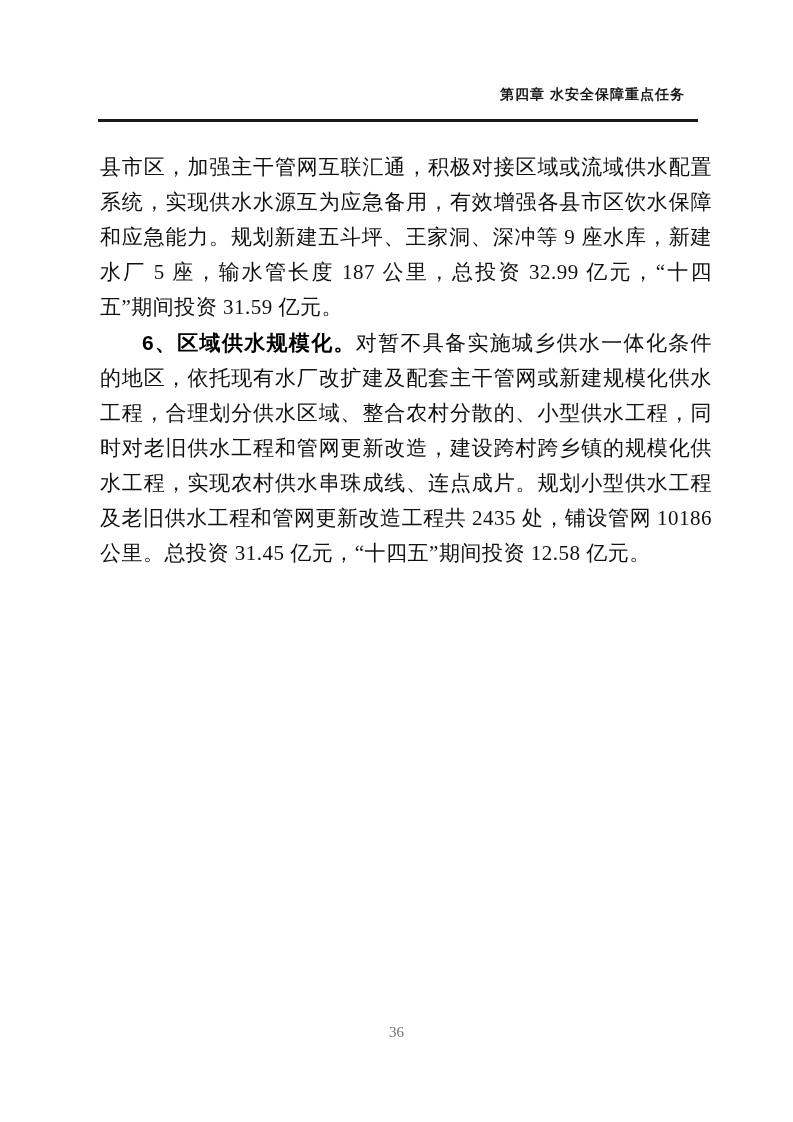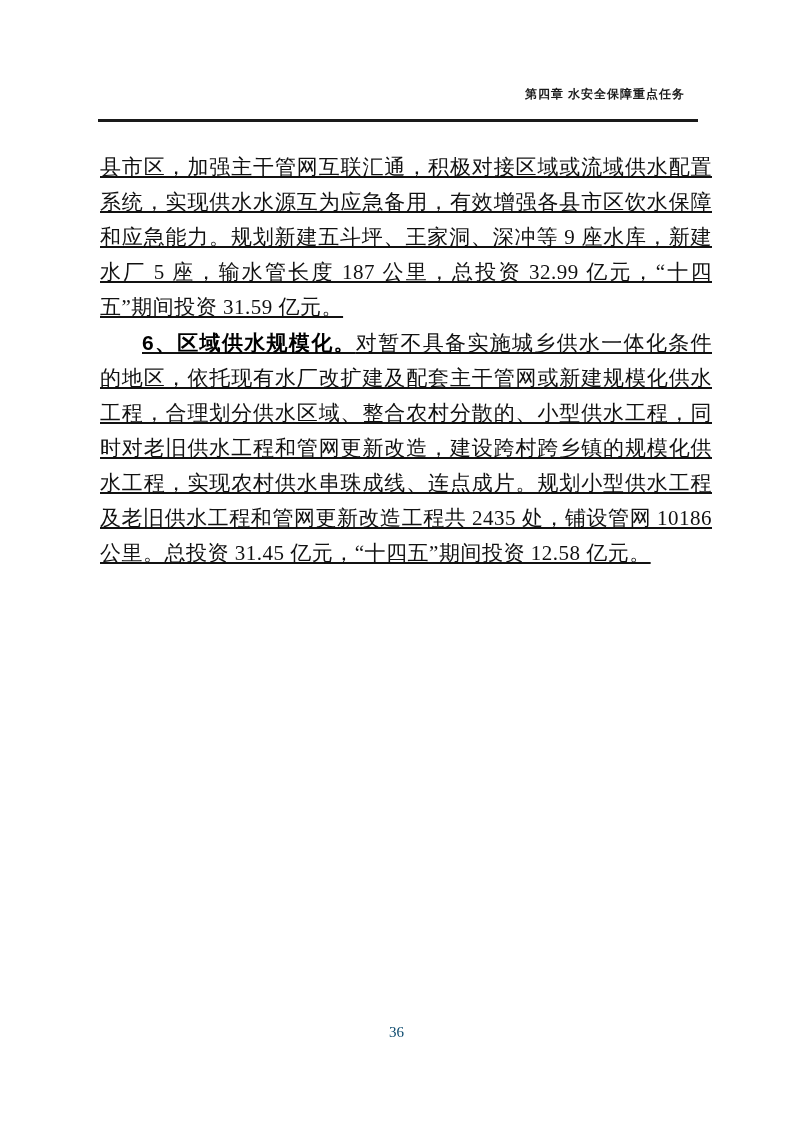--- a/index.html
+++ b/index.html
@@ -15,23 +15,23 @@
     overflow: hidden;
     font-family: "Liberation Serif", "DejaVu Serif", serif;
     color: #111111;
   }
   .header-text {
     position: absolute;
     top: 86px;
     left: 100px;
     width: 585px;
     text-align: right;
-    font-family: Liberation Serif, serif;
+    font-family: Liberation Sans, sans-serif;
     font-weight: bold;
-    font-size: 12px;
+    font-size: 14px;
     letter-spacing: 1px;
     color: #1a1a1a;
     white-space: nowrap;
   }
   .header-rule {
     position: absolute;
     top: 119px;
     left: 98px;
     width: 600px;
     height: 3px;
@@ -40,42 +40,41 @@
   .content {
     position: absolute;
     top: 150px;
     left: 100px;
     width: 612px;
     font-size: 21px;
     line-height: 35px;
     text-align: justify;
     text-justify: inter-character;
     letter-spacing: 0.5px;
-    text-decoration: underline;
   }
   .content p {
     margin: 0;
     padding: 0;
   }
   .para-indent {
     text-indent: 2em;
   }
   .para-lead {
     font-family: "Liberation Sans", "DejaVu Sans", sans-serif;
     font-weight: bold;
     color: #000000;
   }
   .footer {
     position: absolute;
     top: 1024px;
     left: 0;
     width: 100%;
     text-align: center;
     font-size: 15px;
-    color: #0c4a6e;
+    color: #737373;
   }
 </style>
 </head>
 <body>
 
 <div class="page">
 
   <div class="header-text">第四章  水安全保障重点任务</div>
 
   <div class="header-rule"></div>

